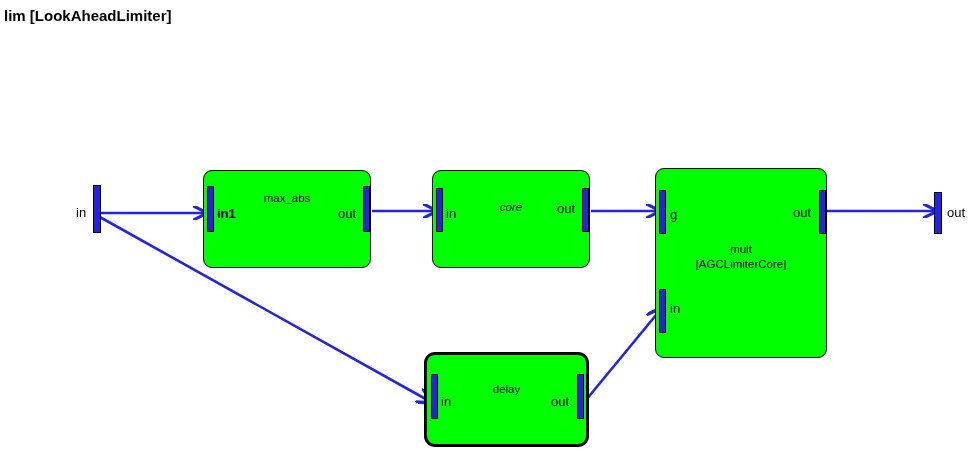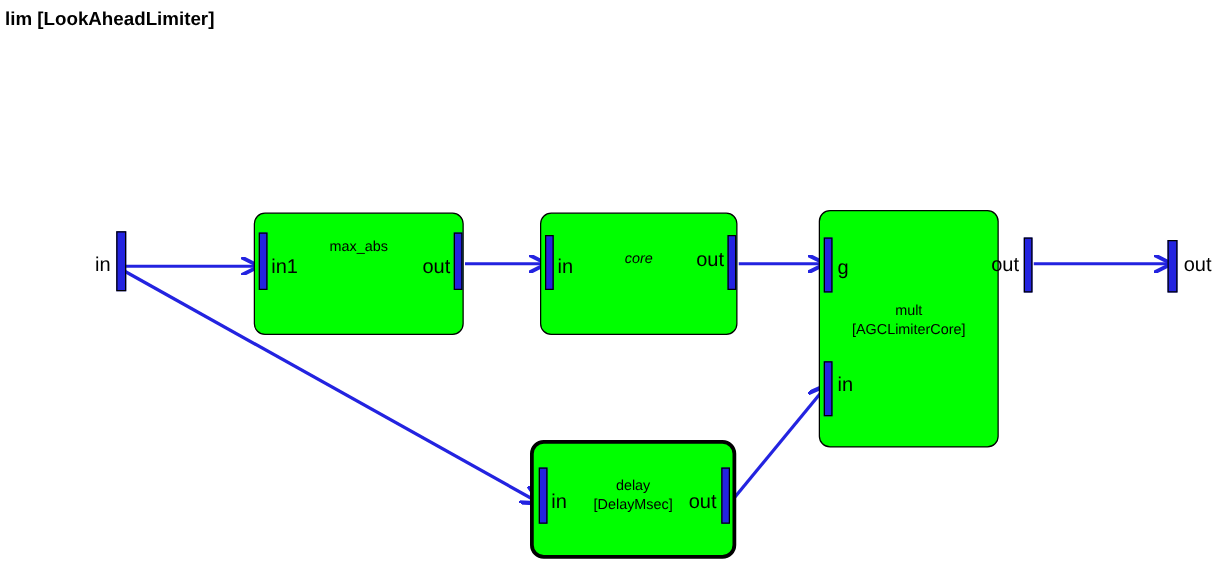--- a/index.html
+++ b/index.html
@@ -63,21 +63,21 @@
   
   .port {
     position: absolute;
     background: #2323e0;
     border: 1px solid #000000;
     box-sizing: border-box;
     width: 7px;
   }
   .port-label {
     position: absolute;
-    font-size: 16px;
+    font-size: 13px;
     color: #000000;
     white-space: nowrap;
     line-height: 12px;
   }
   
   .edge-port {
     position: absolute;
     background: #2323e0;
     border: 1px solid #000000;
     box-sizing: border-box;
@@ -114,45 +114,44 @@
   <div class="edge-port" style="left:93px; top:185px; height:48px;"></div>
   <div class="port-label" style="left:76px; top:207px;">in</div>
 
   <div class="edge-port" style="left:934px; top:192px; height:42px;"></div>
   <div class="port-label" style="left:947px; top:207px;">out</div>
 
   <div class="block" style="left:203px; top:170px; width:168px; height:98px;">
     <div class="block-label" style="top:20px;">max_abs</div>
   </div>
   <div class="port" style="left:207px; top:186px; height:46px;"></div>
-  <div class="port-label" style="left:217px; top:208px;">in1</div>
+  <div class="port-label" style="left:217px; top:208px;font-weight:bold;">in1</div>
   <div class="port" style="left:363px; top:186px; height:46px;"></div>
   <div class="port-label" style="left:338px; top:208px;">out</div>
 
   <div class="block" style="left:432px; top:170px; width:158px; height:98px;">
     <div class="block-label" style="top:29px;font-style:italic;">core</div>
   </div>
   <div class="port" style="left:436px; top:188px; height:44px;"></div>
   <div class="port-label" style="left:446px; top:208px;">in</div>
   <div class="port" style="left:582px; top:188px; height:44px;"></div>
   <div class="port-label" style="left:557px; top:203px;">out</div>
 
-  <div class="block" style="left:655px; top:168px; width:144px; height:190px;">
+  <div class="block" style="left:655px; top:168px; width:172px; height:190px;">
     <div class="block-label" style="top:73px;">mult</div>
     <div class="block-label" style="top:88px;">[AGCLimiterCore]</div>
   </div>
   <div class="port" style="left:659px; top:190px; height:44px;"></div>
   <div class="port-label" style="left:670px; top:209px;">g</div>
   <div class="port" style="left:659px; top:289px; height:44px;"></div>
   <div class="port-label" style="left:670px; top:303px;">in</div>
   <div class="port" style="left:819px; top:190px; height:44px;"></div>
   <div class="port-label" style="left:793px; top:207px;">out</div>
 
   <div class="block selected" style="left:424px; top:352px; width:165px; height:95px;">
     <div class="block-label" style="top:27px;">delay</div>
-    <div class="block-label" style="top:42px;">[DelayMsec]</div>
   </div>
   <div class="port" style="left:431px; top:374px; height:45px;"></div>
   <div class="port-label" style="left:441px; top:396px;">in</div>
   <div class="port" style="left:577px; top:374px; height:45px;"></div>
   <div class="port-label" style="left:551px; top:396px;">out</div>
 
 </div>
 
 </body></html>

